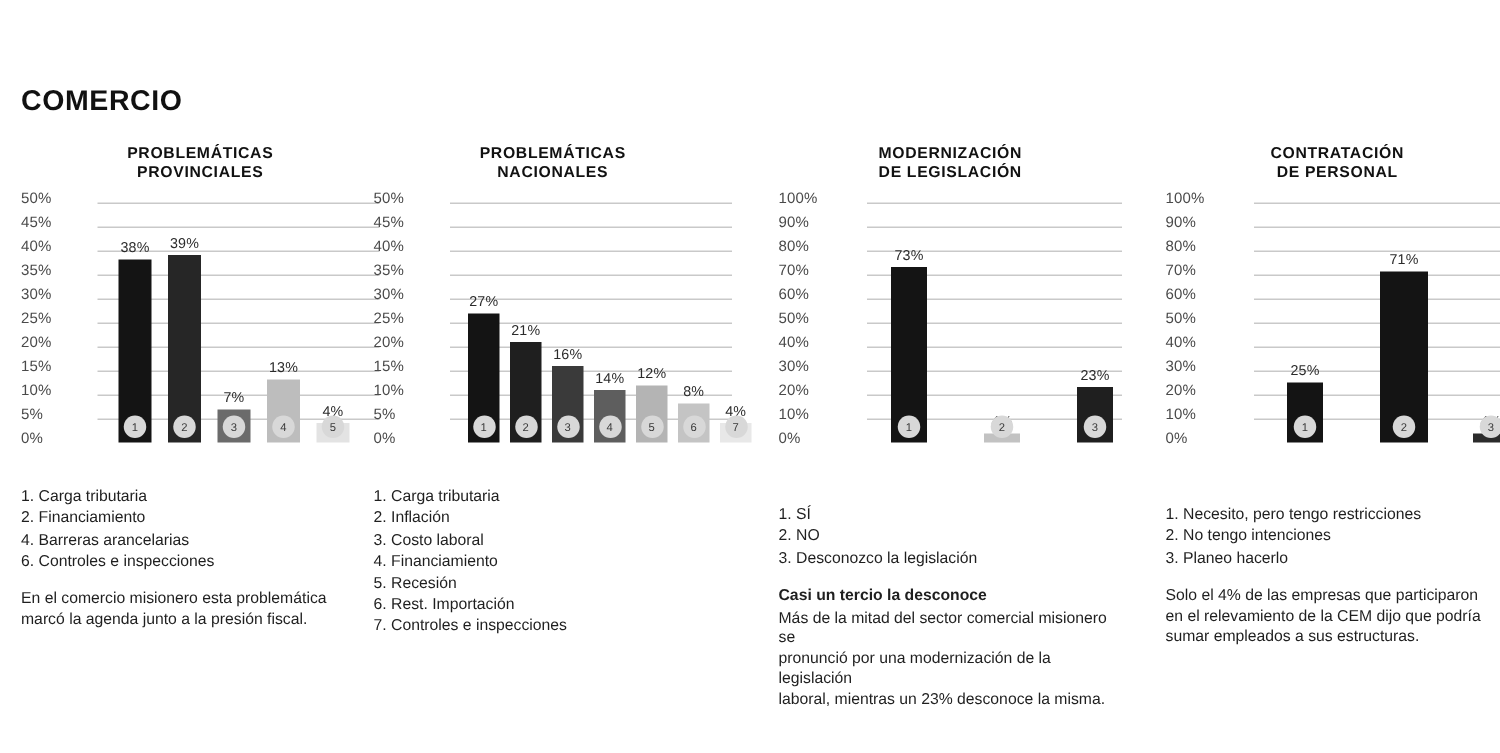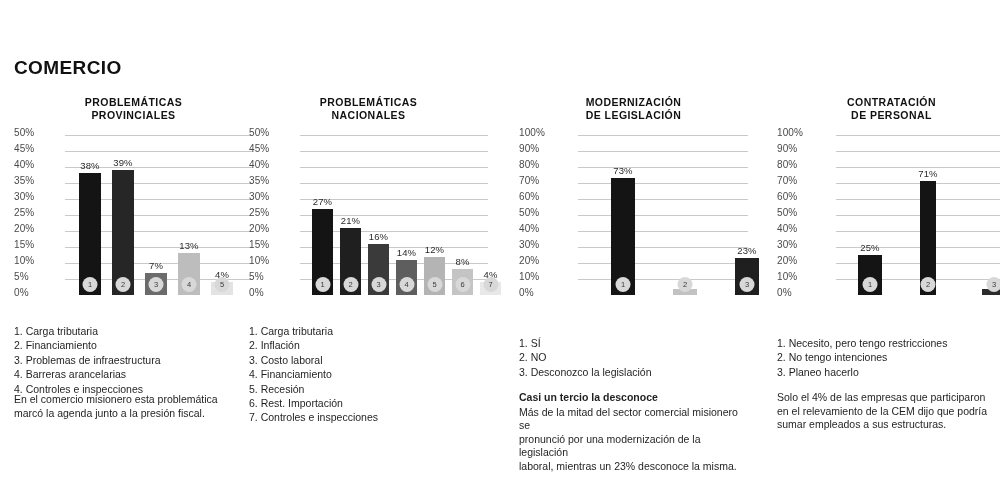--- a/index.html
+++ b/index.html
@@ -213,23 +213,22 @@
             <div class="bar-slot" style="left: 146px; width: 22px; height: 160px;">
               <div class="bar" style="height: 13px; background: rgb(227, 227, 227);"></div>
               <div class="bar-value" style="bottom: 15px;">4%</div>
               <div class="bar-badge">5</div>
             </div>
           </div>
         </div>
         <div class="legend" style="top: 228px; left: 0px;">
           <div class="legend-item">1. Carga tributaria</div>
           <div class="legend-item">2. Financiamiento</div>
-          <div class="legend-item">3. Problemas de infraestructura</div>
           <div class="legend-item">4. Barreras arancelarias</div>
-          <div class="legend-item">4. Controles e inspecciones</div>
+          <div class="legend-item">6. Controles e inspecciones</div>
         </div>
         <div class="note" style="top: 297px; left: 0px;">
           <span class="note-body">En el comercio misionero esta problemática
 marcó la agenda junto a la presión fiscal.</span>
         </div>
       </div>
       <div class="panel" style="left: 249px;">
         <div class="panel-heading">PROBLEMÁTICAS
 NACIONALES</div>
         <div class="chart" style="height: 174px; width: 239px;">
@@ -364,21 +363,21 @@
             <div class="gridline" style="left: 59px; width: 170px;"></div>
           </div>
           <div class="axis-row" style="top: 16px;">
             <span class="axis-tick-label">90%</span>
             <div class="gridline" style="left: 59px; width: 170px;"></div>
           </div>
           <div class="axis-row" style="top: 0px;">
             <span class="axis-tick-label">100%</span>
             <div class="gridline" style="left: 59px; width: 170px;"></div>
           </div>
-          <div class="plot" style="left: 70px; width: 170px; height: 160px;">
+          <div class="plot" style="left: 53px; width: 170px; height: 160px;">
             <div class="bar-slot" style="left: 22px; width: 24px; height: 160px;">
               <div class="bar" style="height: 117px; background: rgb(20, 20, 20);"></div>
               <div class="bar-value" style="bottom: 119px;">73%</div>
               <div class="bar-badge">1</div>
             </div>
             <div class="bar-slot" style="left: 84px; width: 24px; height: 160px;">
               <div class="bar" style="height: 6px; background: rgb(194, 194, 194);"></div>
               <div class="bar-value" style="bottom: 8px;">4%</div>
               <div class="bar-badge">2</div>
             </div>
@@ -447,21 +446,21 @@
           <div class="axis-row" style="top: 0px;">
             <span class="axis-tick-label">100%</span>
             <div class="gridline" style="left: 59px; width: 170px;"></div>
           </div>
           <div class="plot" style="left: 59px; width: 170px; height: 160px;">
             <div class="bar-slot" style="left: 22px; width: 24px; height: 160px;">
               <div class="bar" style="height: 40px; background: rgb(20, 20, 20);"></div>
               <div class="bar-value" style="bottom: 42px;">25%</div>
               <div class="bar-badge">1</div>
             </div>
-            <div class="bar-slot" style="left: 84px; width: 16px; height: 160px; margin-top: 28px;">
+            <div class="bar-slot" style="left: 84px; width: 32px; height: 160px; margin-top: 28px;">
               <div class="bar" style="height: 114px; background: rgb(20, 20, 20);"></div>
               <div class="bar-value" style="bottom: 116px;">71%</div>
               <div class="bar-badge">2</div>
             </div>
             <div class="bar-slot" style="left: 146px; width: 24px; height: 160px;">
               <div class="bar" style="height: 6px; background: rgb(43, 43, 43);"></div>
               <div class="bar-value" style="bottom: 8px;">4%</div>
               <div class="bar-badge">3</div>
             </div>
           </div>

